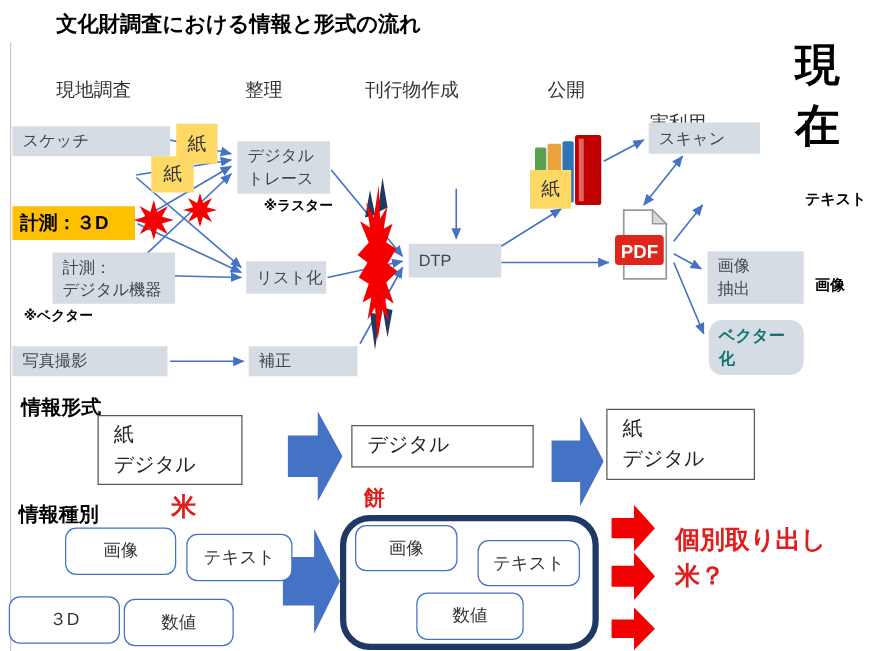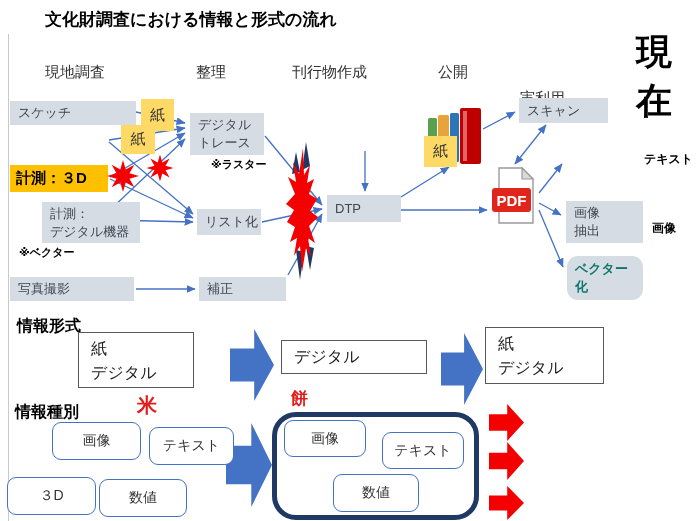--- a/index.html
+++ b/index.html
@@ -157,13 +157,15 @@
   <div class="abs barrow" style="left:226px;top:423px;width:46px;height:84px;"></div>
 
   <div class="abs group" style="left:272px;top:412px;width:207px;height:108px;"></div>
   <div class="abs rbox" style="left:284px;top:420px;width:82px;height:37px;">画像</div>
   <div class="abs rbox" style="left:382px;top:432px;width:82px;height:37px;">テキスト</div>
   <div class="abs rbox" style="left:333px;top:474px;width:86px;height:38px;">数値</div>
 
   <div class="abs rarrow" style="left:489px;top:404px;width:35px;height:37px;"></div>
   <div class="abs rarrow" style="left:489px;top:442px;width:35px;height:38px;"></div>
   <div class="abs rarrow" style="left:489px;top:486px;width:35px;height:34px;"></div>
+  <div class="abs redhead" style="left:540px;top:418px;">個別取り出し
+米？</div>
 </div>
 
 </body></html>

